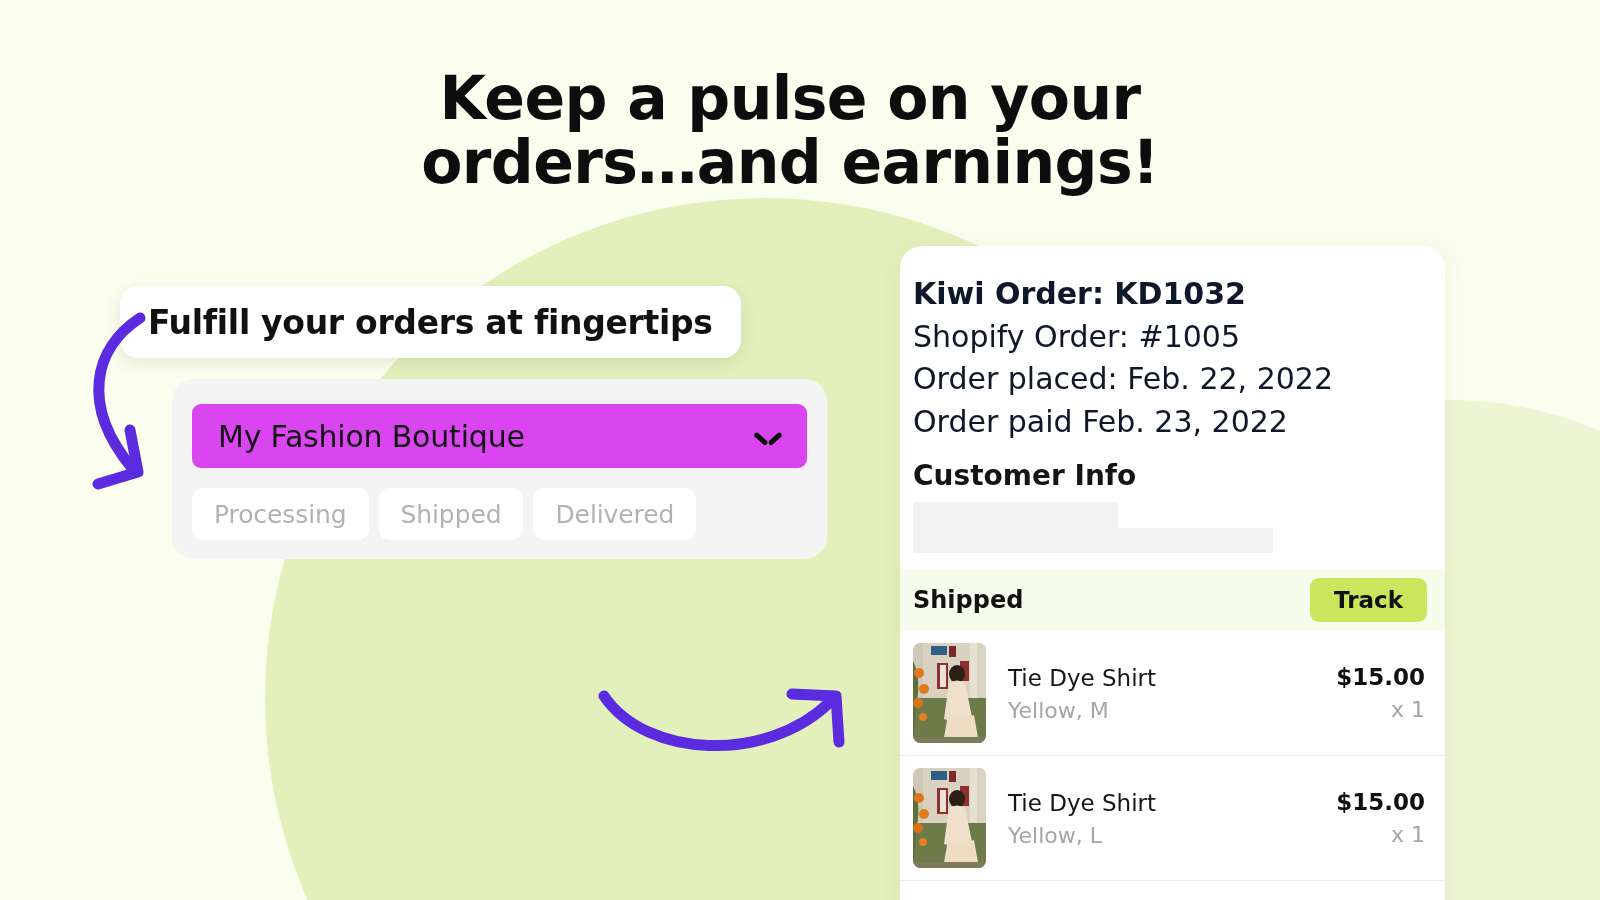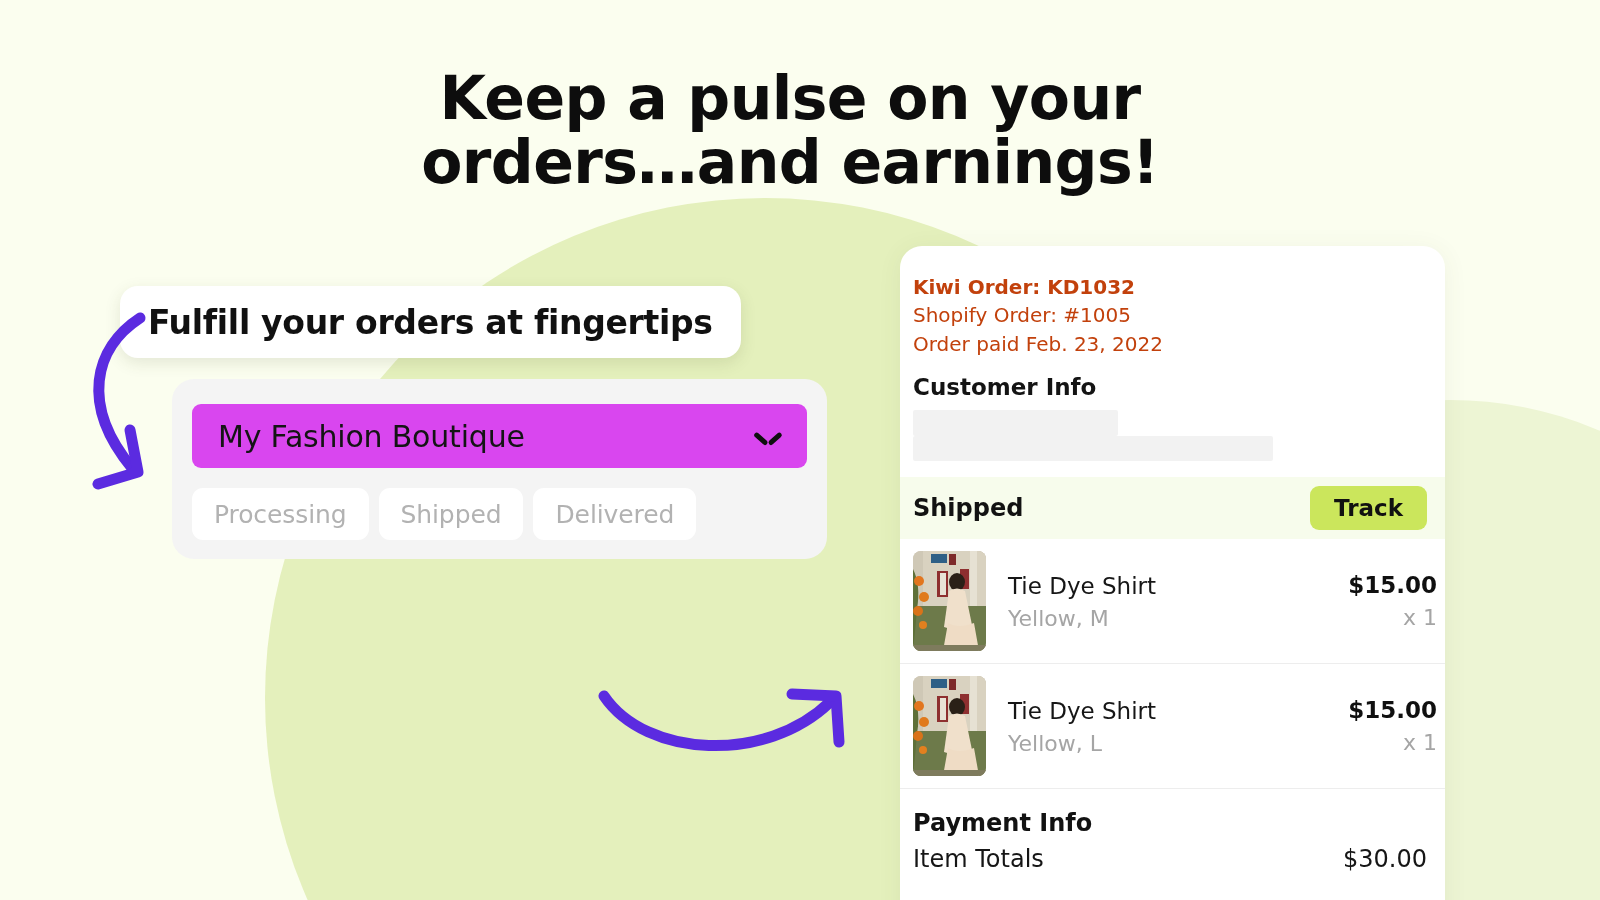--- a/index.html
+++ b/index.html
@@ -164,30 +164,30 @@
     background: #ffffff;
     border-radius: 22px 22px 0 0;
     z-index: 11;
     overflow: hidden;
     box-shadow: 0 3px 24px rgba(80, 90, 50, 0.07);
   }
   .card-head {
     padding: 27px 0 0 13px;
   }
   .kv-line {
-    font-size: 20px;
-    color: #c2410c;
+    font-size: 30px;
+    color: #0f172a;
     line-height: 1.42;
     white-space: nowrap;
   }
   .kv-line.bold { font-weight: 700; }
   .kv-line .kv-key { }
   .kv-line .kv-val { }
   .section-title {
-    font-size: 23px;
+    font-size: 28px;
     font-weight: 700;
     color: #141414;
     margin-top: 16px;
   }
   .redact {
     background: #f2f2f2;
     border-radius: 2px;
   }
   #redact-1 { margin-top: 10px; width: 205px; height: 26px; }
   #redact-2 { margin-top: 0px;  width: 360px; height: 25px; }
@@ -214,21 +214,21 @@
     display: flex;
     align-items: center;
     font-size: 23px;
     font-weight: 700;
     color: #111111;
   }
 
   .line-item {
     display: flex;
     align-items: center;
-    padding: 12px 8px 12px 13px;
+    padding: 12px 20px 12px 13px;
     border-bottom: 1px solid #ededed;
   }
   .thumb {
     width: 73px;
     height: 100px;
     border-radius: 8px;
     overflow: hidden;
     flex: 0 0 auto;
     position: relative;
     background: #cfc6b4;
@@ -326,20 +326,24 @@
   <div id="order-card">
 
     <div class="card-head">
       <div class="kv-line bold">
         <span class="kv-key">Kiwi Order:</span>
         <span class="kv-val">KD1032</span>
       </div>
       <div class="kv-line">
         <span class="kv-key">Shopify Order:</span>
         <span class="kv-val">#1005</span>
+      </div>
+      <div class="kv-line">
+        <span class="kv-key">Order placed:</span>
+        <span class="kv-val">Feb. 22, 2022</span>
       </div>
       <div class="kv-line">
         <span class="kv-key">Order paid</span>
         <span class="kv-val">Feb. 23, 2022</span>
       </div>
 
       <div class="section-title">Customer Info</div>
       <div class="redact" id="redact-1"></div>
       <div class="redact" id="redact-2"></div>
     </div>

